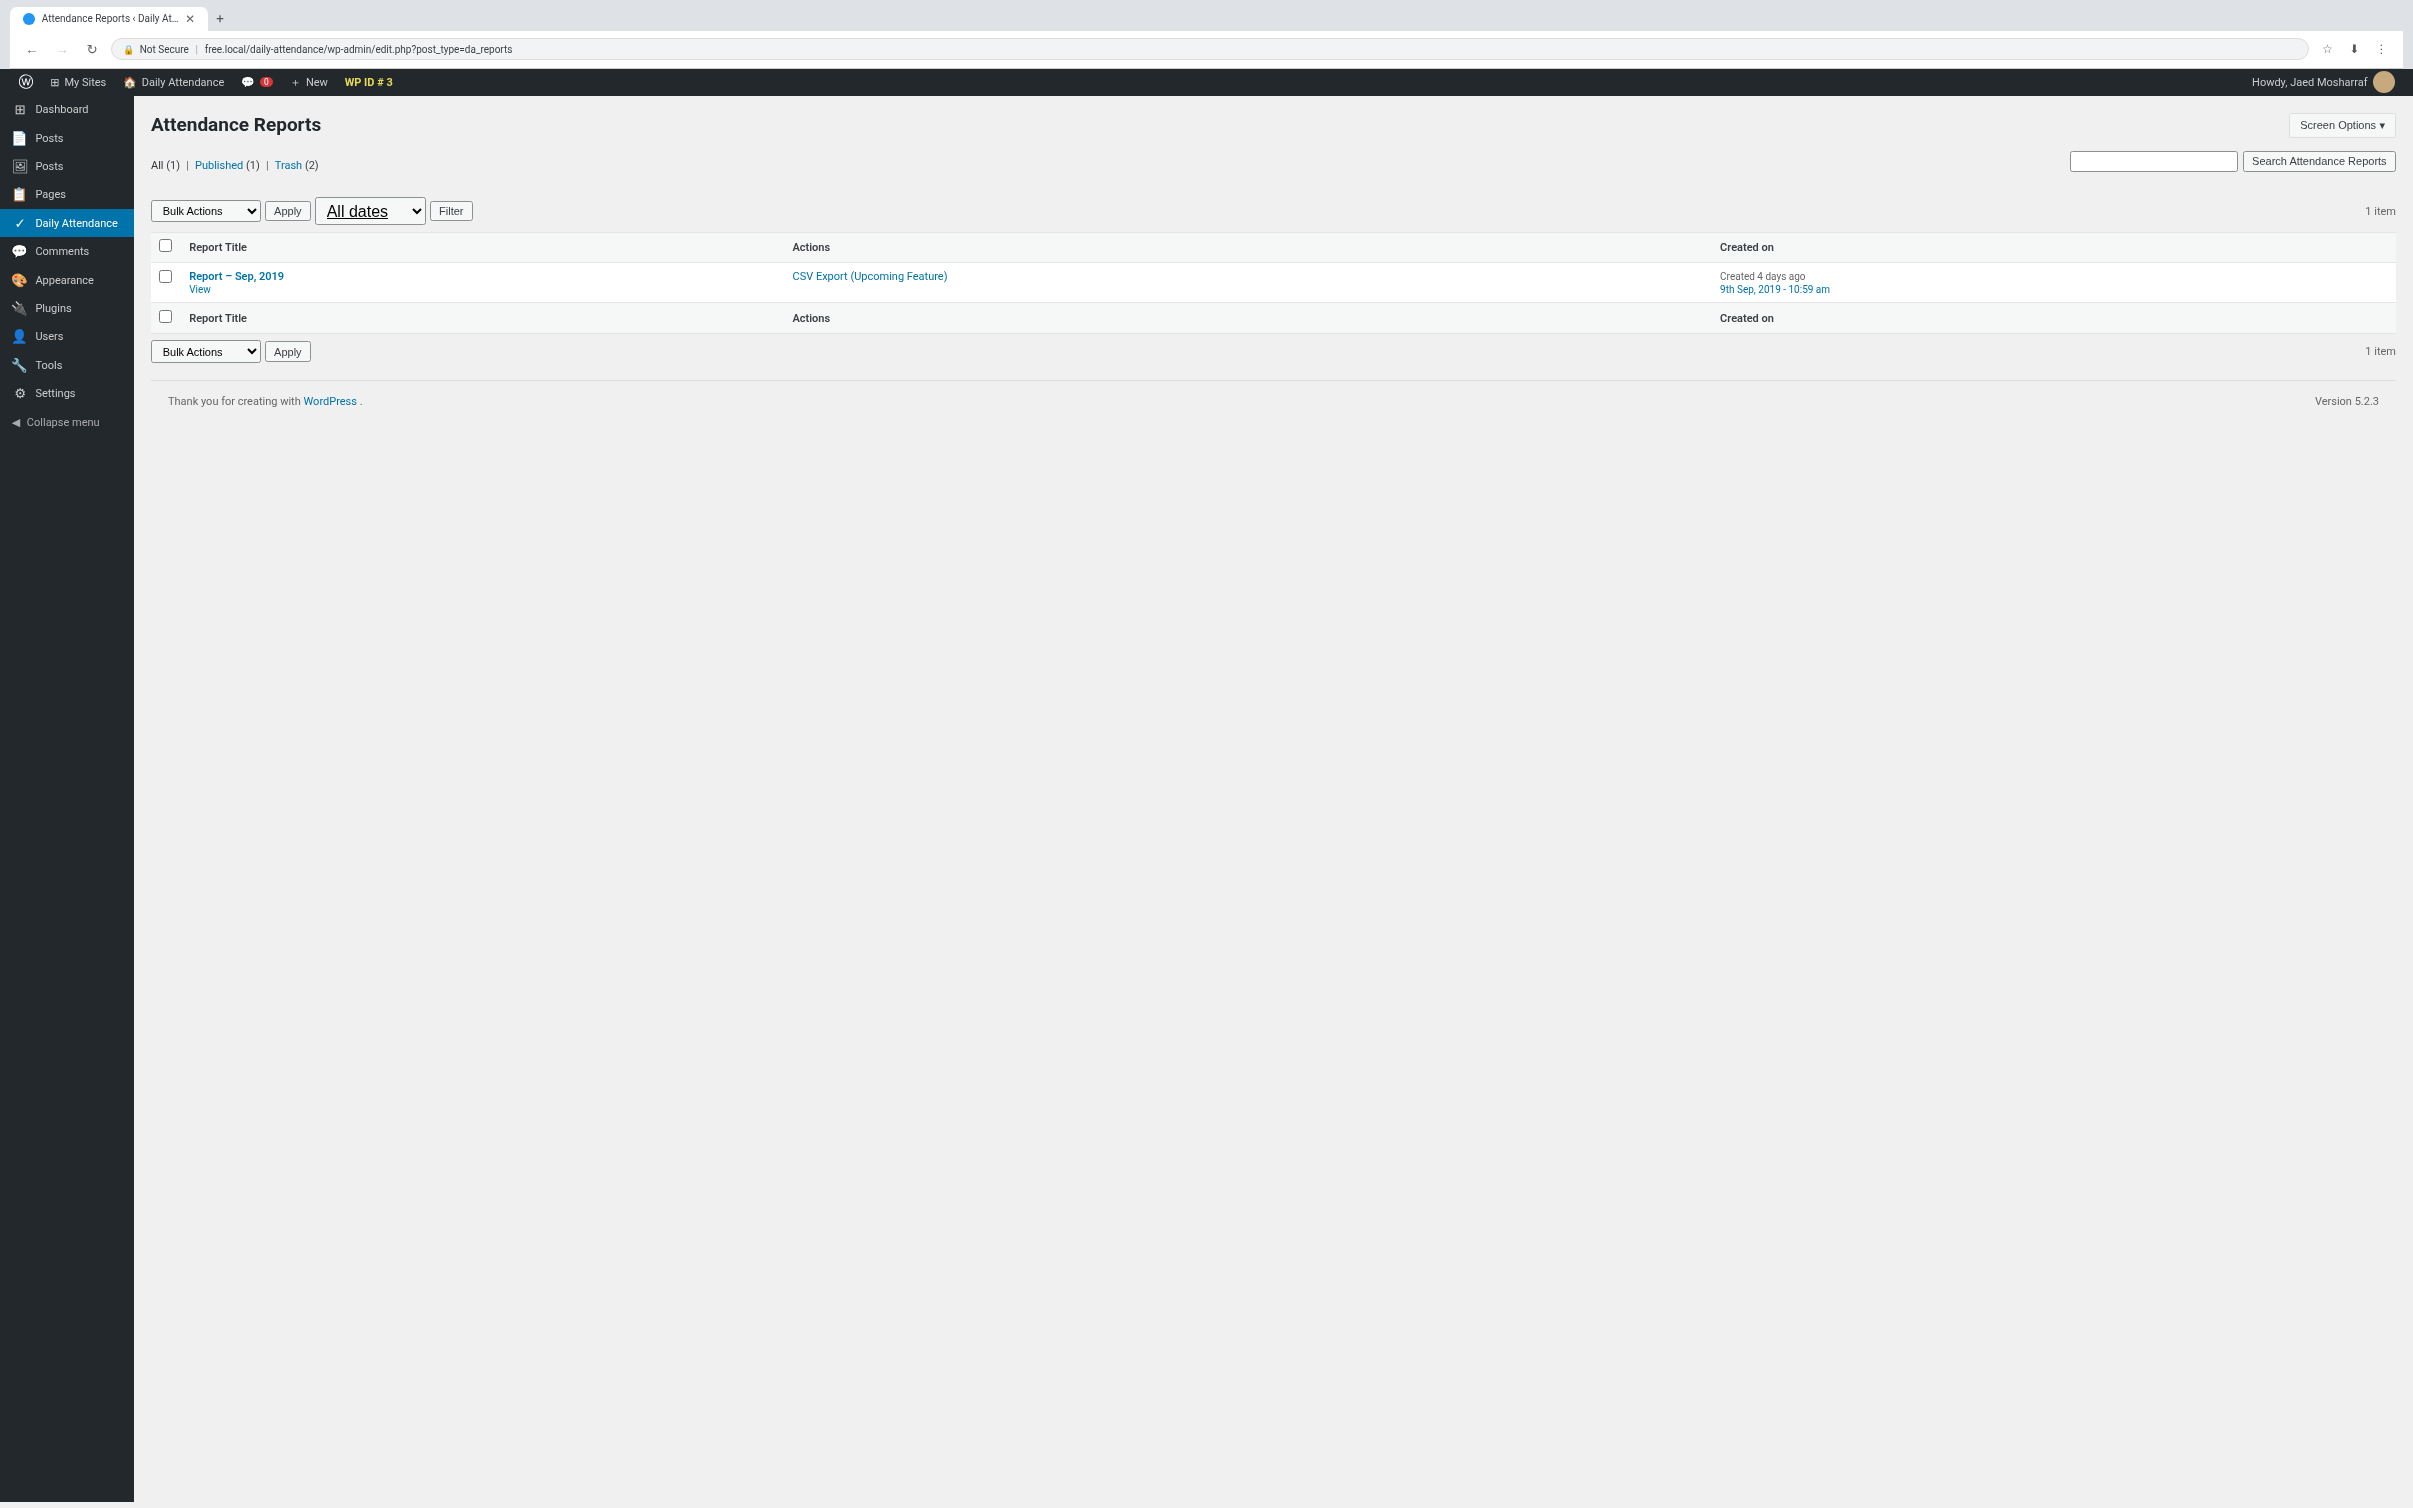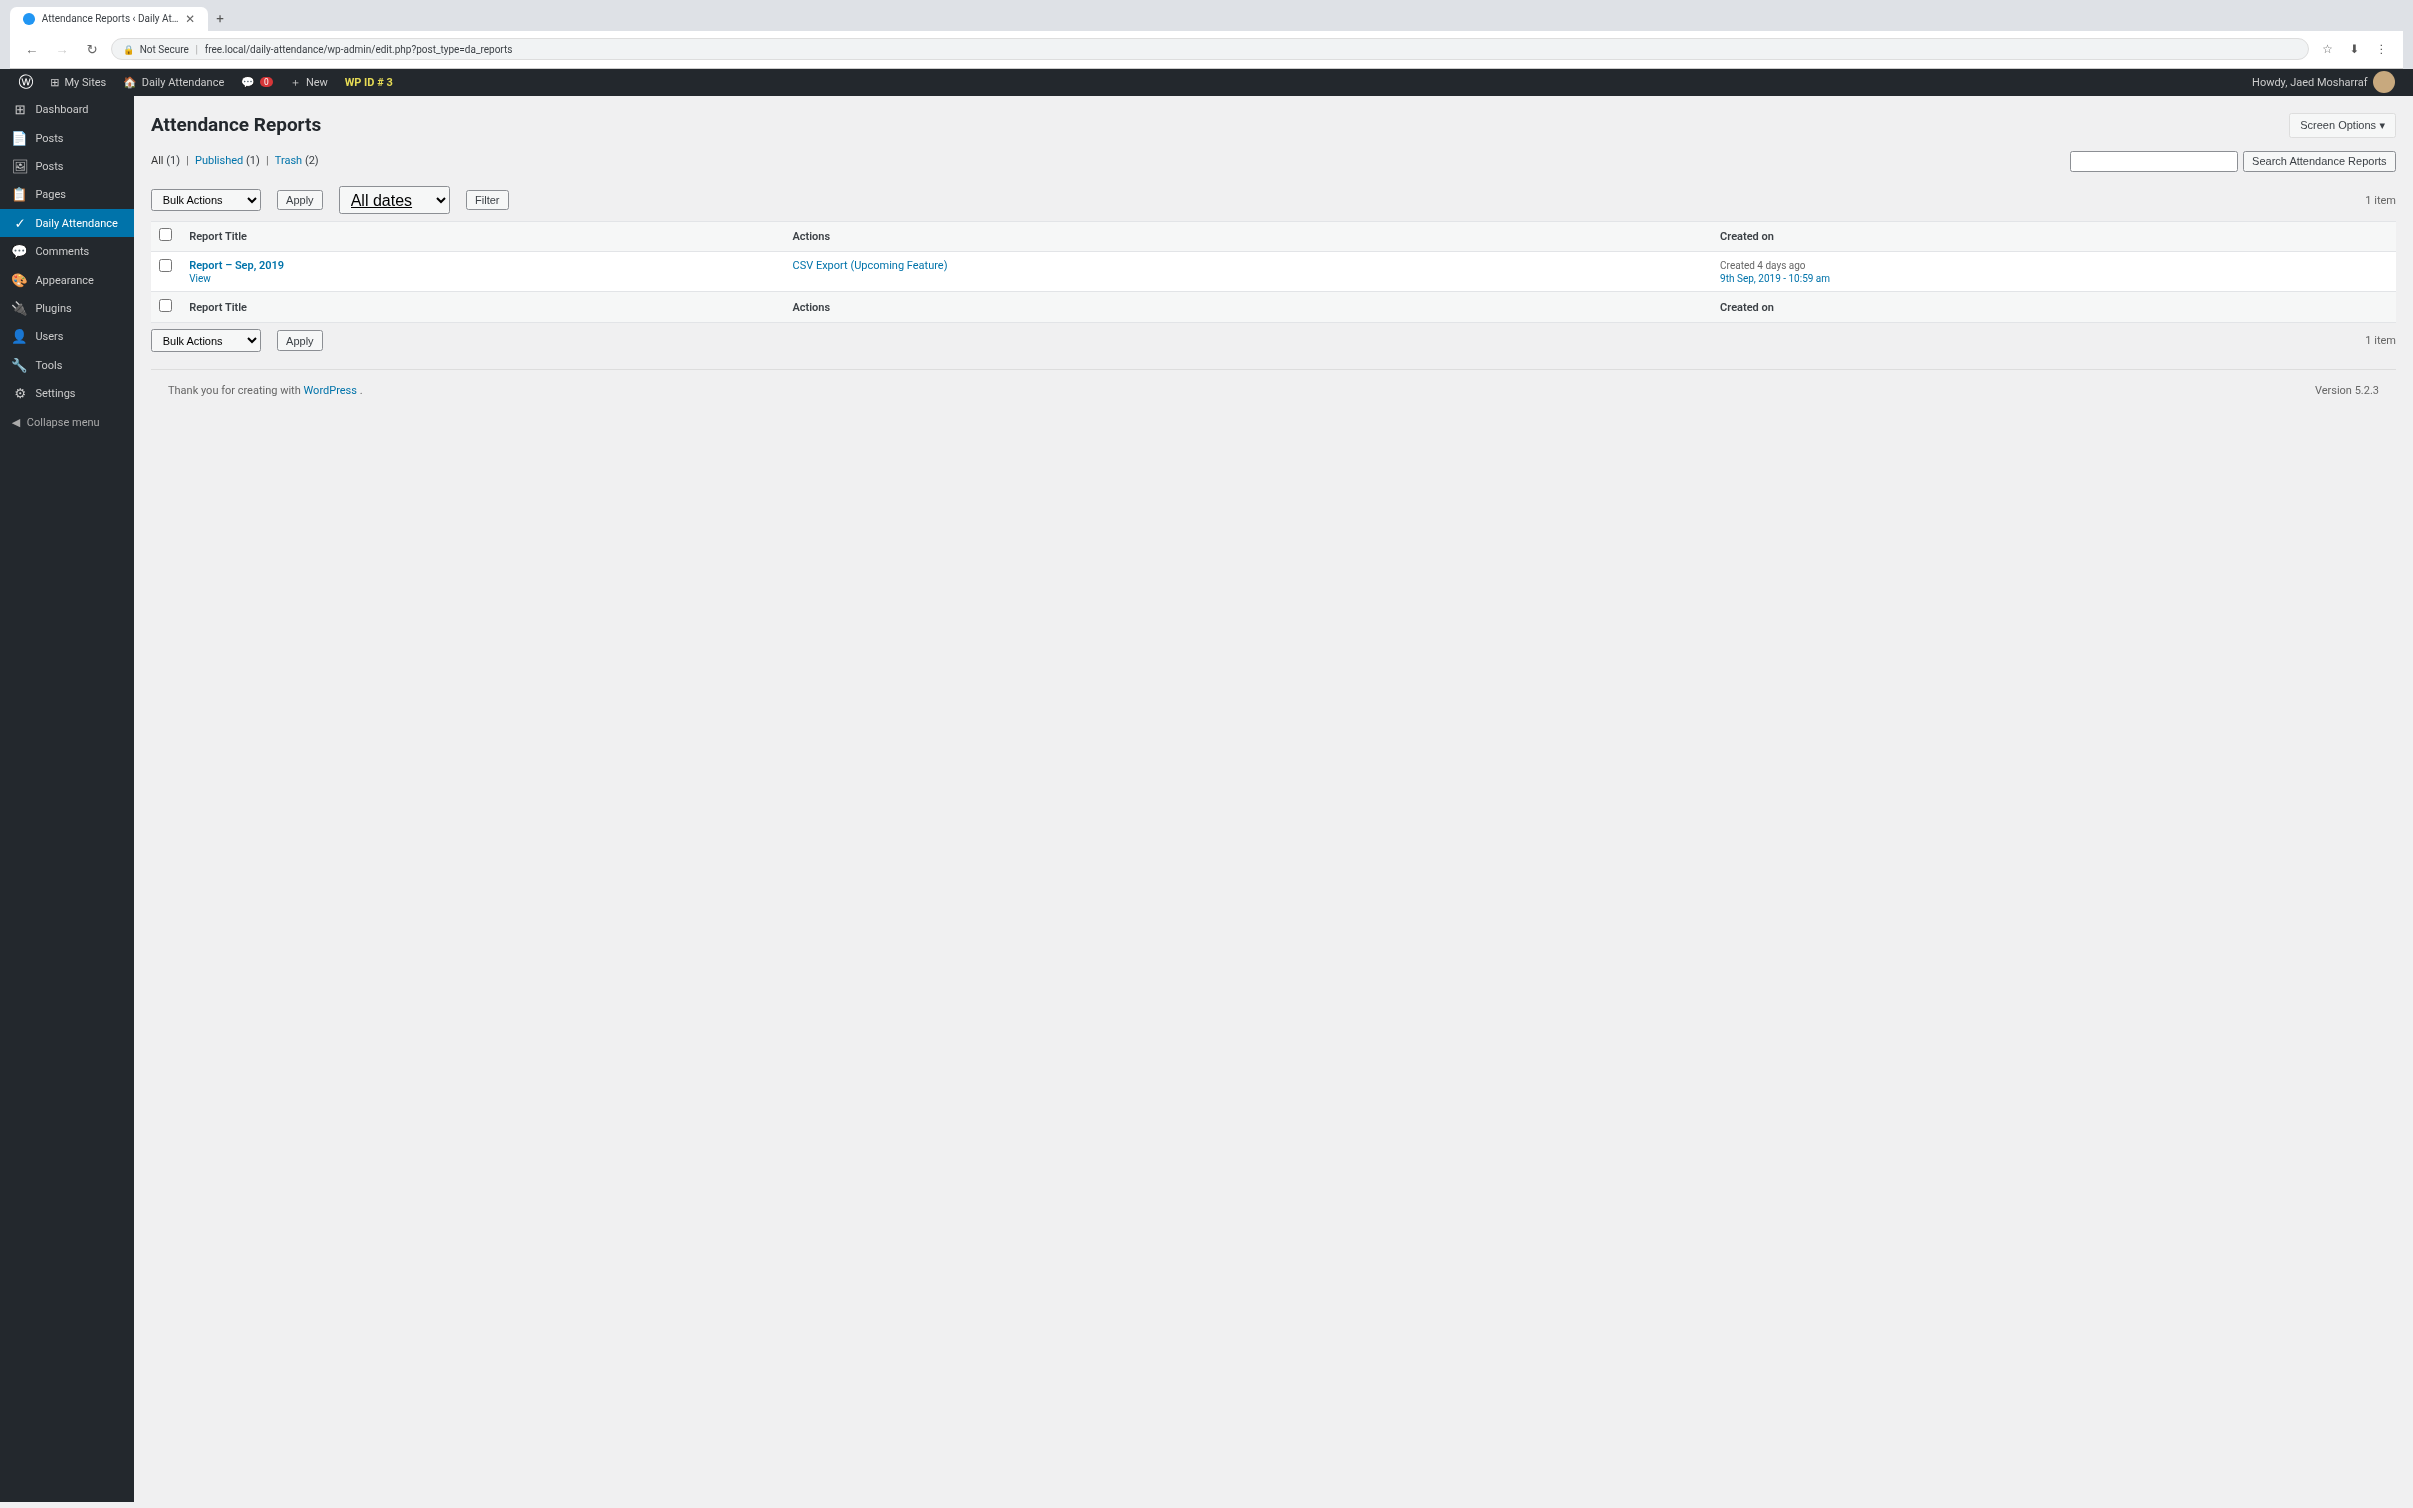--- a/index.html
+++ b/index.html
@@ -46,21 +46,21 @@
     
     .page-header { display: flex; align-items: flex-start; justify-content: space-between; margin-bottom: 13.4px; }
     .page-title { font-size: 19px; font-weight: 700; color: #23282d; margin: 0; }
     .screen-options-btn { background: #f6f7f7; border: 0.8px solid #ddd; border-radius: 2.5px; padding: 5px 10px; font-size: 11px; cursor: pointer; color: #3c4146; display: flex; align-items: center; gap: 3.4px; }
     .status-links { font-size: 11px; margin-bottom: 8.4px; }
     .status-links a { color: #0073aa; text-decoration: none; }
     .status-links .sep { color: #666; margin: 0 3.4px; }
     .status-links .current { color: #333; }
 
     
-    .search-area { display: flex; justify-content: flex-start; margin-bottom: 6px; gap: 5px; }
+    .search-area { display: flex; justify-content: flex-start; margin-bottom: 17px; gap: 5px; }
     .search-input { border: 0.8px solid #8c8f94; border-radius: 2.5px; padding: 3.4px 6.7px; font-size: 11px; width: 168px; }
     .search-btn { background: #f6f7f7; border: 0.8px solid #8c8f94; border-radius: 2.5px; padding: 3.4px 8.4px; font-size: 11px; cursor: pointer; color: #3c4146; }
 
     
     select.bulk-actions { border: 0.8px solid #8c8f94; border-radius: 2.5px; padding: 3.4px 20px 3.4px 6.7px; font-size: 11px; background: #f6f7f7; cursor: pointer; }
     .apply-btn { background: #f6f7f7; border: 0.8px solid #8c8f94; border-radius: 2.5px; padding: 3.4px 8.4px; font-size: 11px; cursor: pointer; color: #3c4146; }
     select.date-filter { border: 0.8px solid #8c8f94; border-radius: 2.5px; padding: 3.4px 20px 3.4px 6.7px; font-size: 16px; background: #f6f7f7; cursor: pointer; text-decoration: underline; }
     .filter-btn { background: #f6f7f7; border: 0.8px solid #8c8f94; border-radius: 2.5px; padding: 3.4px 8.4px; font-size: 11px; cursor: pointer; color: #3c4146; }
     .items-count { margin-left: auto; font-size: 11px; color: #666; }
 
@@ -73,21 +73,21 @@
     .report-link { color: #0073aa; text-decoration: none; font-weight: 600; display: block; }
     .row-actions { display: flex; gap: 6.7px; margin-top: 1.7px; }
     .row-action-link { color: #0073aa; text-decoration: none; font-size: 10px; }
     .action-link { color: #0073aa; text-decoration: none; }
     .created-date { color: #666; font-size: 10px; }
     .created-link { color: #0073aa; text-decoration: none; font-size: 10px; }
 
     
     .tablenav { display: flex; align-items: center; margin-bottom: 6.7px; }
     .tablenav.bottom { margin-top: 6.7px; margin-bottom: 0; }
-    .tablenav .actions { display: flex; align-items: center; gap: 16px; }
+    .tablenav .actions { display: flex; align-items: center; gap: 4px; }
 
     
     .wp-footer { background: #f0f0f1; padding: 13.4px 17px; font-size: 11px; color: #666; display: flex; justify-content: space-between; border-top: 0.8px solid #ddd; margin-top: 17px; gap: 48px; }
     .wp-footer a { color: #0073aa; text-decoration: none; }
 
     .separator { color: #aaa; margin: 0 1.7px; }
 
     
     .user-avatar { width: 22px; height: 22px; border-radius: 50%; background: #c8a97e; display: inline-block; }
   </style>

